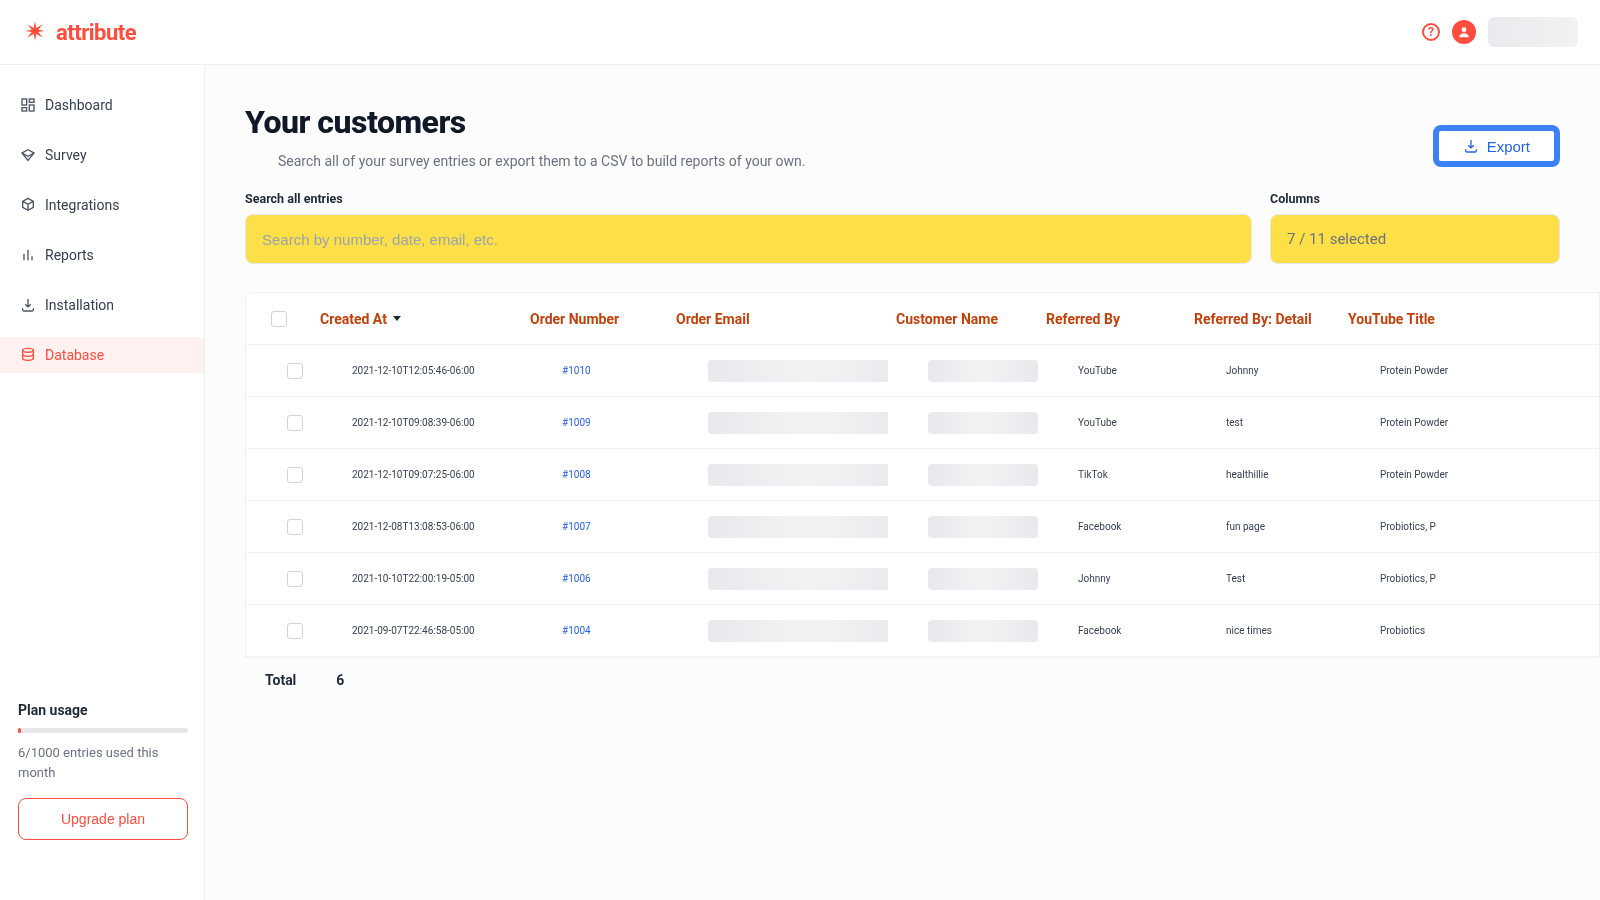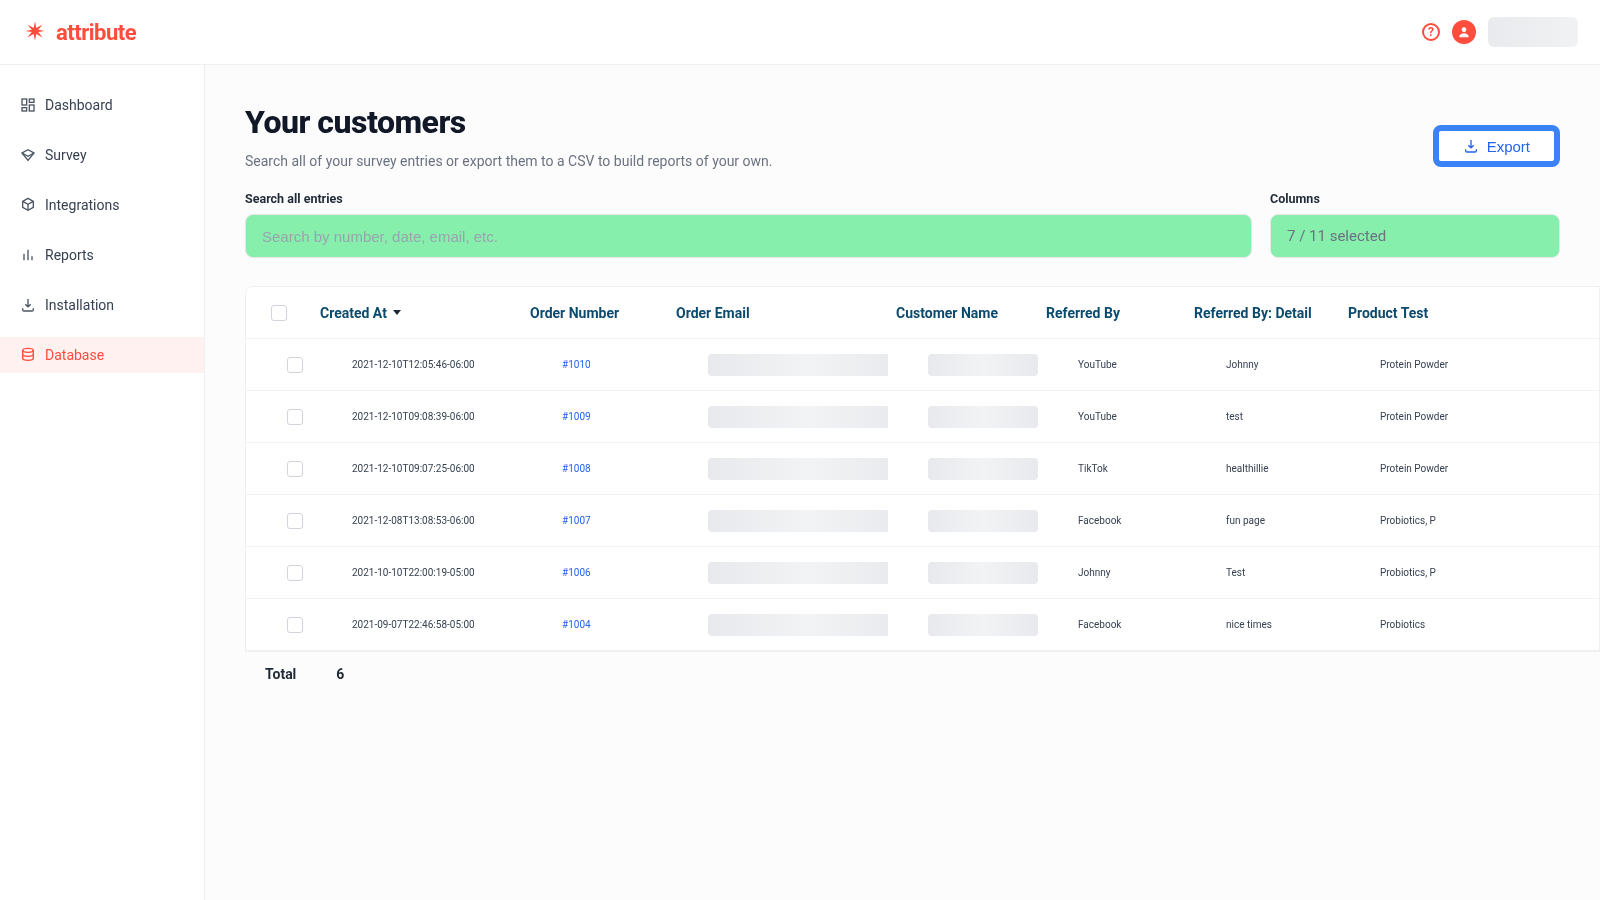--- a/index.html
+++ b/index.html
@@ -52,50 +52,50 @@
   .plan-title { font-weight:700; font-size:14px; color:#1f2937; margin-bottom:10px;}
   .progress { width:170px; height:5px; border-radius:3px; background:#e5e7eb; margin-bottom:10px; position:relative;}
   .progress-fill { position:absolute; left:0; top:0; bottom:0; width:2%; background:#ff4d3d; border-radius:3px;}
   .plan-sub { font-size:13px; color:#6b7280; line-height:1.5; margin-bottom:16px;}
   .upgrade-btn { width:170px; height:42px; border:1px solid #ff4d3d; background:#fff; color:#ff4d3d; border-radius:8px; font-size:14px; font-weight:500; cursor:pointer;}
   
   .main { flex:1; background:#fcfcfd; padding: 38px 0 0 0; position:relative; overflow:hidden;}
   .content { padding: 0 40px; }
   .page-header { display:flex; justify-content:space-between; align-items:flex-start;}
   .page-title { font-size:32px; font-weight:800; color:#111827; letter-spacing:-0.5px;}
-  .page-sub { font-size:14px; color:#6b7280; margin-top:12px;}
+  .page-sub { font-size:14px; color:#6b7280; margin-top:12px;margin-left:33px;}
   .export-btn {
     border:6px solid #3b82f6; color:#2563eb; background:#fff;
     border-radius:8px; height:42px; padding:0 24px; display:flex; align-items:center; gap:8px;
     font-size:15px; font-weight:500; cursor:pointer; margin-top:22px;
   }
   .export-btn svg { width:16px; height:16px;}
   .controls { display:flex; gap:18px; margin-top:22px;}
   .control-group { display:flex; flex-direction:column; gap:8px;}
   .control-group.search { flex:1;}
   .control-group.columns { width:290px;}
   .control-label { font-size:12.5px; font-weight:700; color:#1f2937;}
   .input-box {
-    height:44px; border:1px solid #e5e7eb; border-radius:8px; background:#86efac;
+    height:50px; border:1px solid #e5e7eb; border-radius:8px; background:#fde047;
     padding:0 16px; display:flex; align-items:center;
   }
   .input-box input { border:none; outline:none; width:100%; font-size:15px; color:#374151; background:transparent;}
   .input-box input::placeholder { color:#9ca3af;}
   .columns-select { color:#6b7280; font-size:15px; cursor:pointer; user-select:none; width:100%; display:flex; align-items:center;}
   
   .table-wrap { margin-top:28px; padding-left:40px;}
   .table { border:1px solid #edeff2; border-radius:8px 0 0 0; overflow:hidden; background:#fff; min-width:1260px;}
   .thead-row, .tbody-row {
     display:grid;
     grid-template-columns: 66px 210px 146px 220px 150px 148px 154px 120px;
     align-items:center;
     border-bottom:1px solid #f1f2f4;
   }
   .thead-row { height:52px; background:#fff;}
-  .th { font-size:14px; font-weight:700; color:#0c4a6e; padding:0 8px; white-space:nowrap;}
+  .th { font-size:14px; font-weight:700; color:#c2410c; padding:0 8px; white-space:nowrap;}
   .th.check, .td.check { display:flex; justify-content:center;}
   .sort-th { display:flex; align-items:center; gap:6px; cursor:pointer;}
   .caret-down { width:0; height:0; border-left:4px solid transparent; border-right:4px solid transparent; border-top:5px solid #1f2937;}
   .tbody-row { height:52px;}
   .td { font-size:10px; color:#374151; padding:0 8px; white-space:nowrap; overflow:hidden; text-overflow:ellipsis;margin-left:32px;}
   .order-link { color:#2563eb; text-decoration:none; border-bottom:1px solid #2563eb; padding-bottom:1px; cursor:pointer;}
   .redacted {
     height:22px; border-radius:4px;
     background: linear-gradient(90deg,#e7e9ec,#f2f3f5,#e7e9ec);
   }
@@ -170,20 +170,28 @@
       </div>
       <div class="nav-item active">
         <svg class="nav-icon" viewBox="0 0 24 24" fill="none" stroke="currentColor" stroke-width="2">
             <ellipse cx="12" cy="5" rx="8" ry="3"></ellipse>
             <path d="M4 5v6c0 1.7 3.6 3 8 3s8-1.3 8-3V5"></path>
             <path d="M4 11v6c0 1.7 3.6 3 8 3s8-1.3 8-3v-6"></path>
           </svg>
         <span>Database</span>
       </div>
     </div>
+    <div class="sidebar-bottom">
+      <div class="plan-title">Plan usage</div>
+      <div class="progress">
+          <div class="progress-fill"></div>
+        </div>
+      <div class="plan-sub">6/1000 entries used this month</div>
+      <button class="upgrade-btn">Upgrade plan</button>
+    </div>
   </div>
 
   <div class="main">
     <div class="content">
       <div class="page-header">
         <div>
           <h1 class="page-title">Your customers</h1>
           <div class="page-sub">Search all of your survey entries or export them to a CSV to build reports of your own.</div>
         </div>
         <button class="export-btn">
@@ -219,21 +227,21 @@
           </div>
           <div class="th sort-th">
             <span>Created At</span>
             <span class="caret-down"></span>
           </div>
           <div class="th">Order Number</div>
           <div class="th">Order Email</div>
           <div class="th">Customer Name</div>
           <div class="th">Referred By</div>
           <div class="th">Referred By: Detail</div>
-          <div class="th">Product Test</div>
+          <div class="th">YouTube Title</div>
         </div>
         <div id="tbody">
             <div class="tbody-row">
     <div class="td check">
       <div class="checkbox"></div>
     </div>
     <div class="td">2021-12-10T12:05:46-06:00</div>
     <div class="td">
       <a class="order-link">#1010</a>
     </div>

